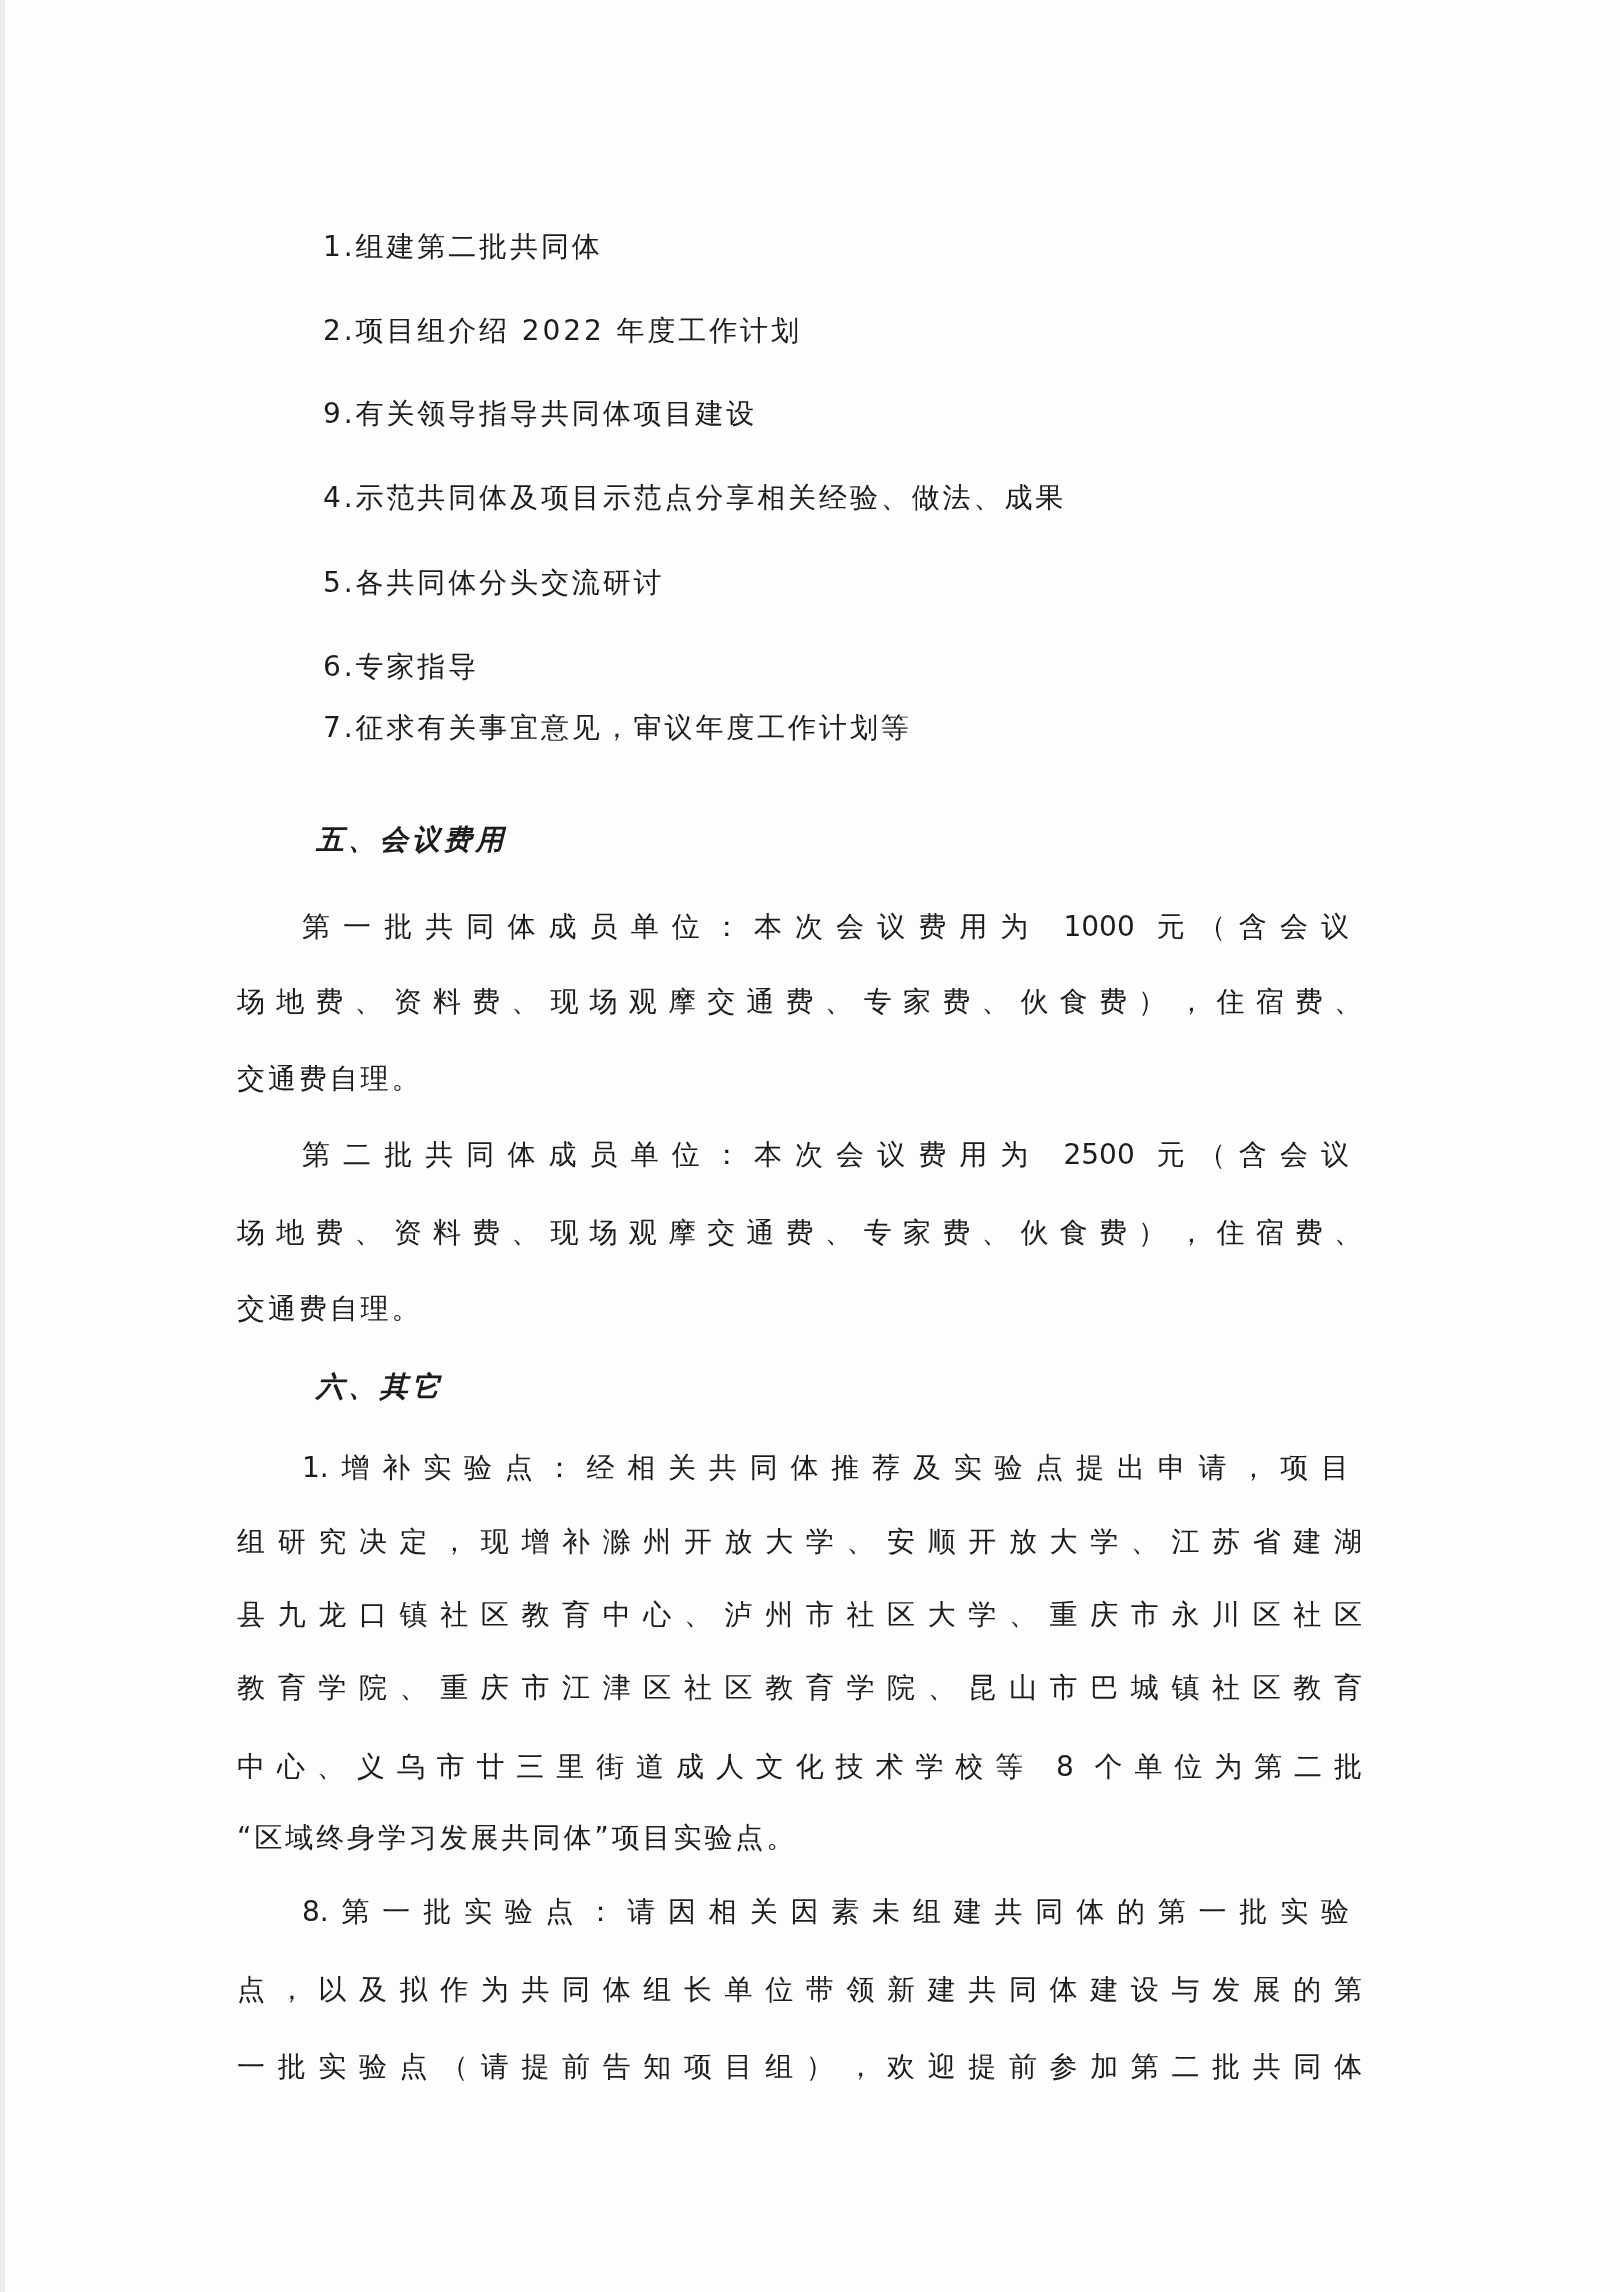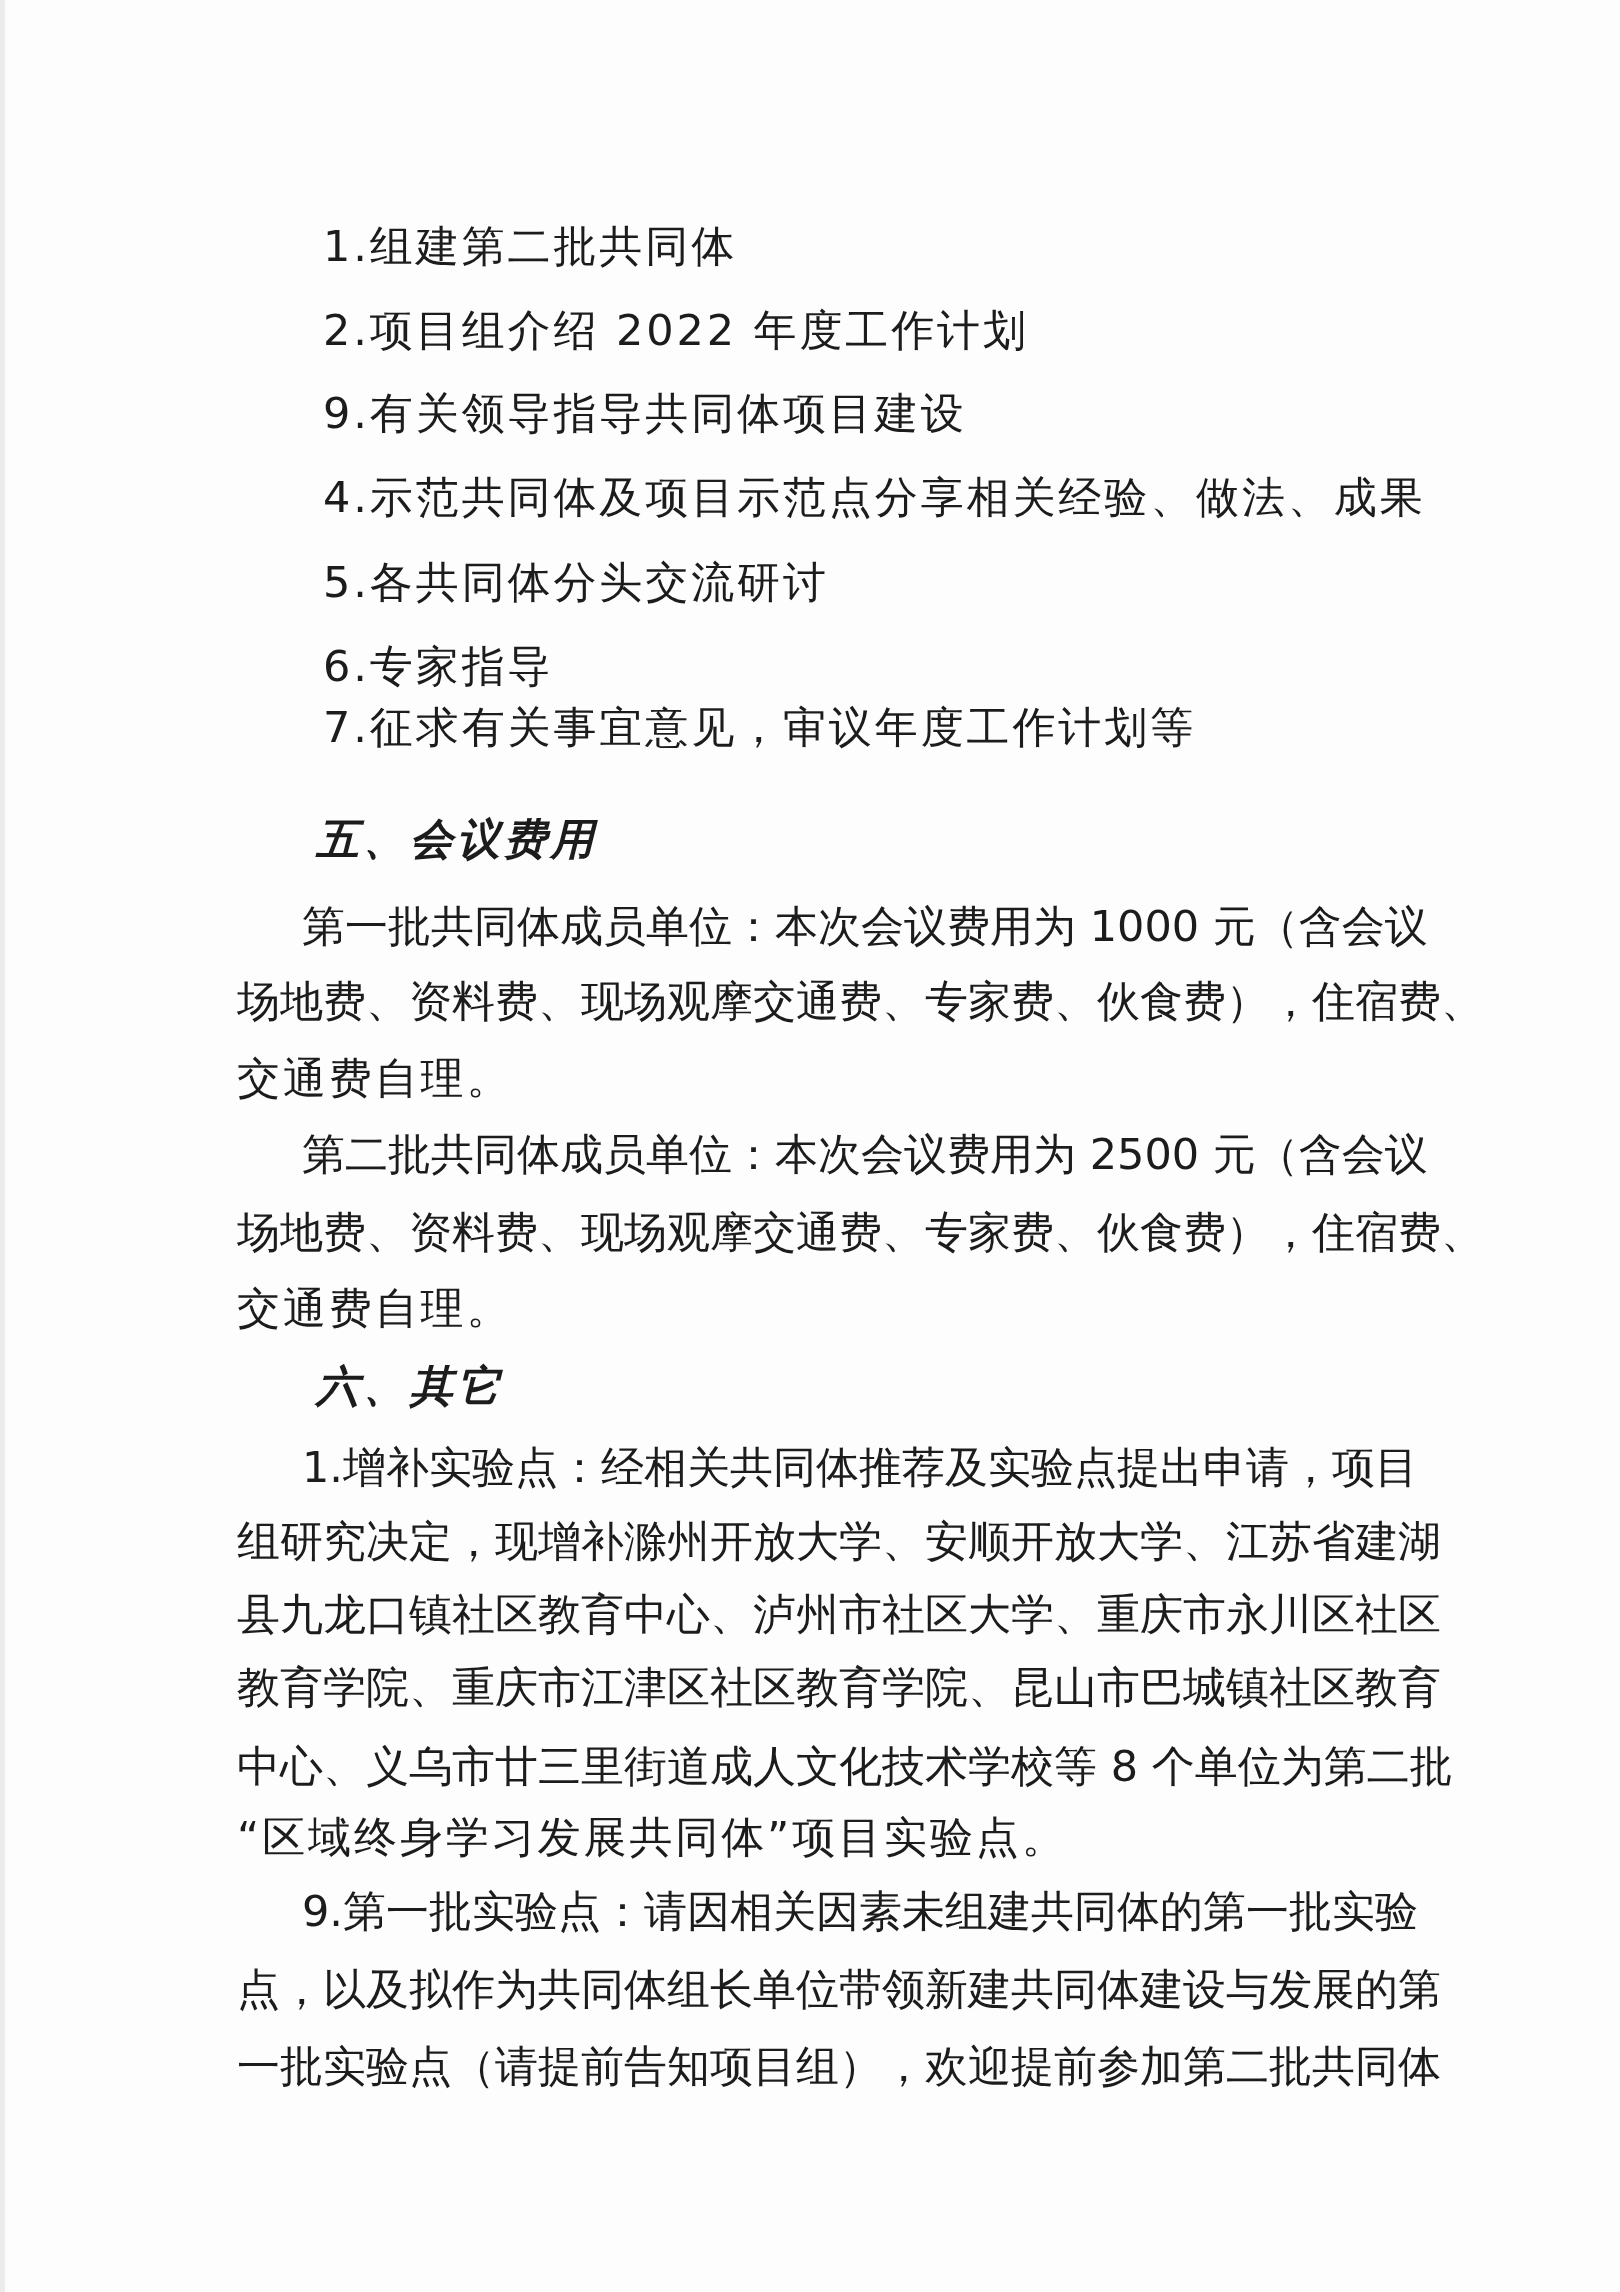--- a/index.html
+++ b/index.html
@@ -5,21 +5,21 @@
   html, body { margin: 0; padding: 0; }
   body {
     width: 1620px; height: 2293px; position: relative; overflow: hidden;
     background: #fdfdfd;
     font-family: "DejaVu Sans", "Liberation Sans", sans-serif;
     color: #1c1c1c;
   }
   .edge { position: absolute; left: 0; top: 0; width: 4.9px; height: 2293px; background: #ececec; }
   .line {
     position: absolute; height: 49px; line-height: 49px;
-    font-size: 43px; white-space: nowrap; letter-spacing: 2.9px;
+    font-size: 28px; white-space: nowrap; letter-spacing: 2.9px;
   }
   .full { left: 237px; width: 1125px; text-align: justify; text-align-last: justify; letter-spacing: 0; }
   .ind { left: 302px; width: 1047px; text-align: justify; text-align-last: justify; letter-spacing: 0; }
   .item { left: 323px; }
   .head { left: 316px; font-weight: bold; letter-spacing: 3.9px; font-style: italic; }
   .last { left: 237px; text-align: center; }
 </style>
 </head>
 <body>
 
@@ -54,17 +54,17 @@
 <div>
   <div class="line ind" style="top:1443px">1.增补实验点：经相关共同体推荐及实验点提出申请，项目</div>
   <div class="line full" style="top:1517px">组研究决定，现增补滁州开放大学、安顺开放大学、江苏省建湖</div>
   <div class="line full" style="top:1590px">县九龙口镇社区教育中心、泸州市社区大学、重庆市永川区社区</div>
   <div class="line full" style="top:1663px">教育学院、重庆市江津区社区教育学院、昆山市巴城镇社区教育</div>
   <div class="line full" style="top:1742px">中心、义乌市廿三里街道成人文化技术学校等 8 个单位为第二批</div>
   <div class="line last" style="top:1813px">“区域终身学习发展共同体”项目实验点。</div>
 </div>
 
 <div>
-  <div class="line ind" style="top:1887px">9.第一批实验点：请因相关因素未组建共同体的第一批实验</div>
+  <div class="line ind" style="top:1887px">8.第一批实验点：请因相关因素未组建共同体的第一批实验</div>
   <div class="line full" style="top:1965px">点，以及拟作为共同体组长单位带领新建共同体建设与发展的第</div>
   <div class="line full" style="top:2042px">一批实验点（请提前告知项目组），欢迎提前参加第二批共同体</div>
 </div>
 
 
 </body></html>

